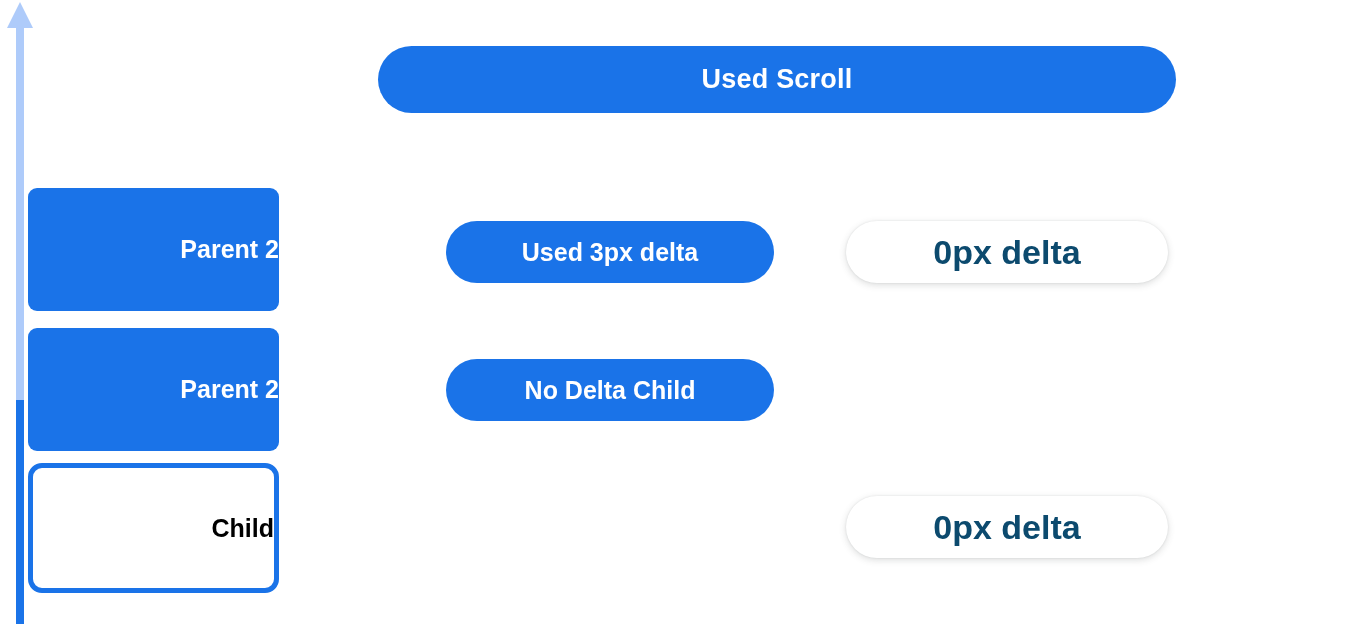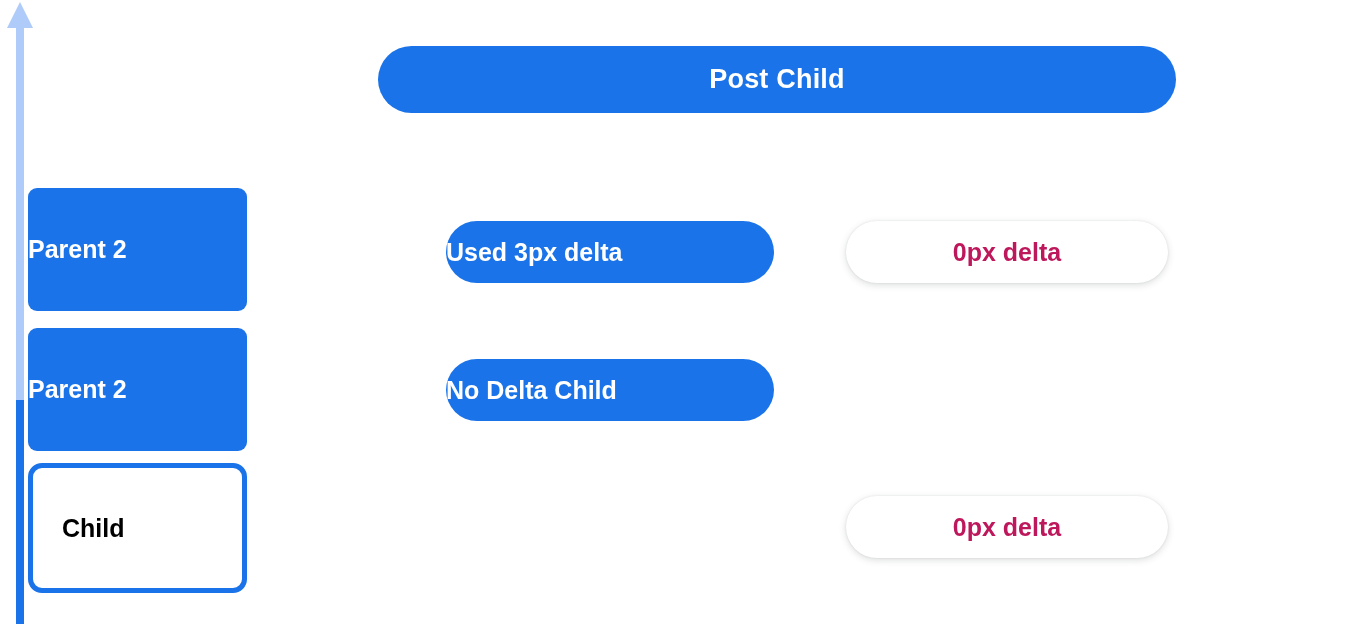--- a/index.html
+++ b/index.html
@@ -35,24 +35,24 @@
     color: #ffffff;
     font-size: 27px;
     font-weight: bold;
     letter-spacing: 0.2px;
   }
 
   
   .stack-box {
     position: absolute;
     left: 28px;
-    width: 219px;
+    width: 251px;
     display: flex;
     align-items: center;
-    justify-content: flex-start;
+    justify-content: flex-end;
     border-radius: 9px;
     box-sizing: border-box;
   }
   .stack-box .label {
     font-size: 25px;
     font-weight: bold;
   }
   .stack-box.filled {
     background: #1a73e8;
   }
@@ -83,21 +83,21 @@
   
   .mid-pill {
     position: absolute;
     left: 446px;
     width: 328px;
     height: 62px;
     background: #1a73e8;
     border-radius: 31px;
     display: flex;
     align-items: center;
-    justify-content: flex-start;
+    justify-content: center;
   }
   .mid-pill .label {
     color: #ffffff;
     font-size: 25px;
     font-weight: bold;
   }
   #mid-pill-0 { top: 221px; }
   #mid-pill-1 { top: 359px; }
 
   
@@ -107,34 +107,34 @@
     width: 322px;
     height: 62px;
     background: #ffffff;
     border-radius: 31px;
     box-shadow: 0 2px 7px rgba(60,64,67,0.18), 0 0 2px rgba(60,64,67,0.12);
     display: flex;
     align-items: center;
     justify-content: center;
   }
   .right-pill .label {
-    color: #be185d;
-    font-size: 25px;
+    color: #0c4a6e;
+    font-size: 34px;
     font-weight: bold;
   }
   #right-pill-0 { top: 221px; }
   #right-pill-1 { top: 496px; }
 </style>
 </head>
 <body>
 
 <div id="canvas">
 
   <div class="header-pill">
-    <span class="label">Post Child</span>
+    <span class="label">Used Scroll</span>
   </div>
 
   <div class="stack-box filled" id="box-parent2">
     <span class="label">Parent 2</span>
   </div>
   <div class="stack-box filled" id="box-parent1">
     <span class="label">Parent 2</span>
   </div>
   <div class="stack-box outlined" id="box-child">
     <span class="label">Child</span>

